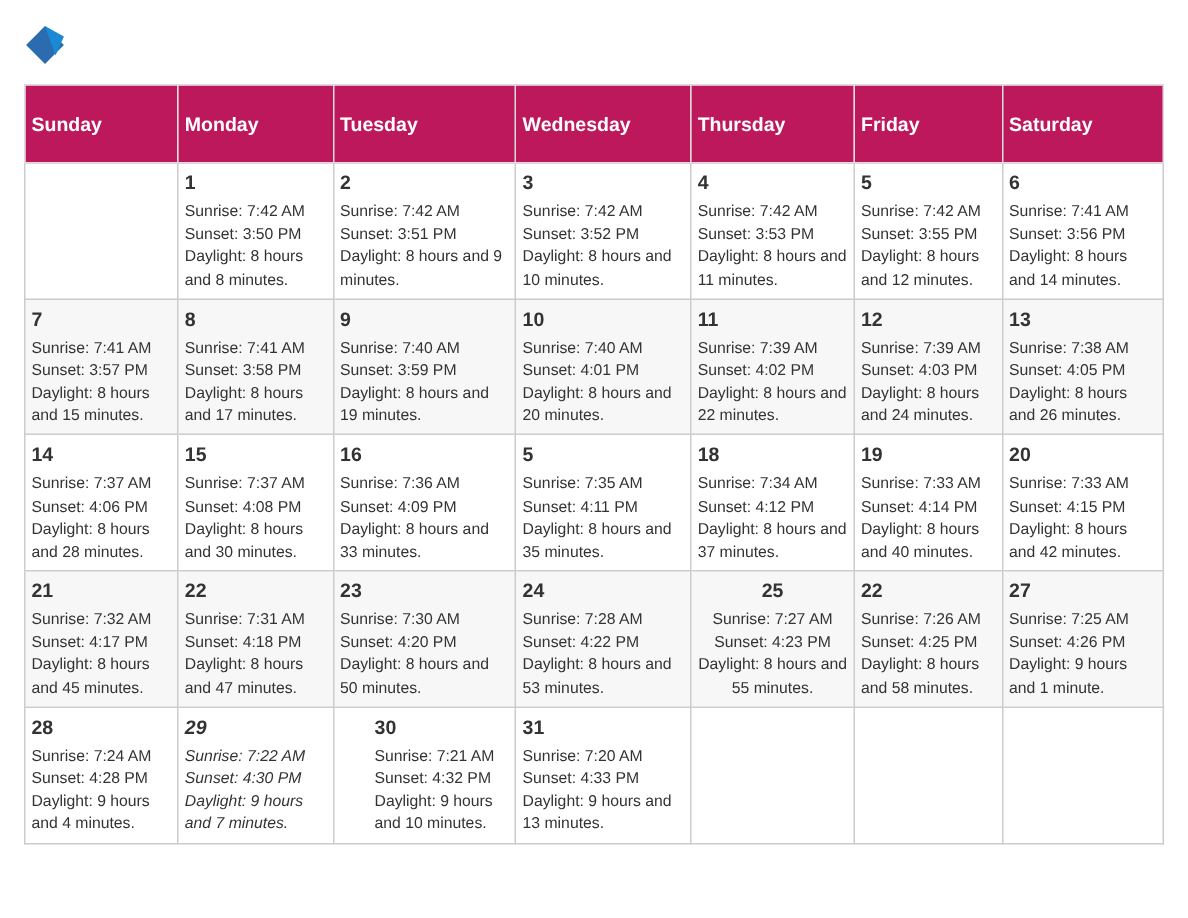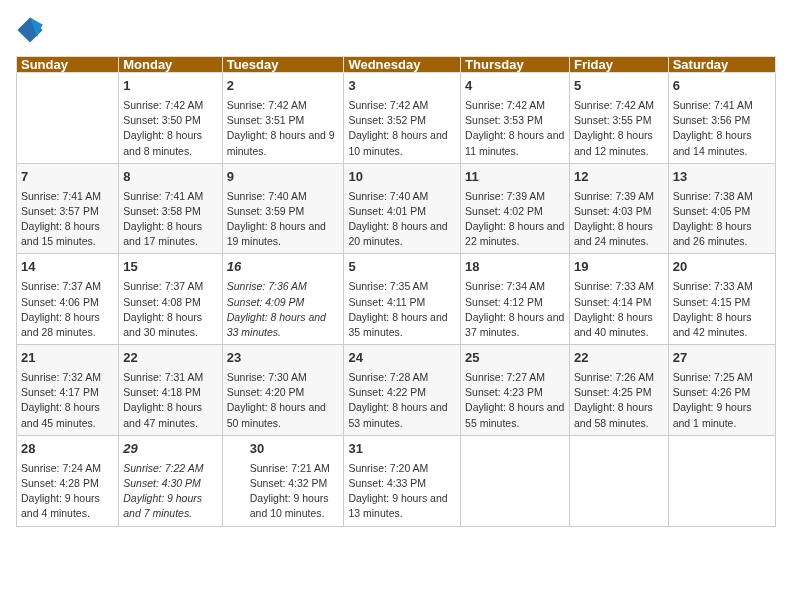--- a/index.html
+++ b/index.html
@@ -37,23 +37,23 @@
       font-size: 16px;
       font-weight: normal;
       color: #333;
     }
     table {
       width: 100%;
       border-collapse: collapse;
       font-size: 11px;
     }
     thead tr th {
-      background-color: #a16207;
+      background-color: #be185d;
       color: #fff;
-      padding: 0 4px;
+      padding: 18px 4px;
       text-align: left;
       font-size: 13px;
       font-weight: bold;
       border: 1px solid #ddd;
     }
     tbody tr td {
       border: 1px solid #ccc;
       vertical-align: top;
       padding: 4px 4px;
       min-height: 80px;
@@ -169,21 +169,21 @@
       </tr>
       <tr>
         <td style="height: 88px;">
           <span class="day-num">14</span>
           <div class="cell-content">Sunrise: 7:37 AM<br>Sunset: 4:06 PM<br>Daylight: 8 hours and 28 minutes.</div>
         </td>
         <td style="height: 88px;">
           <span class="day-num">15</span>
           <div class="cell-content">Sunrise: 7:37 AM<br>Sunset: 4:08 PM<br>Daylight: 8 hours and 30 minutes.</div>
         </td>
-        <td style="height: 88px; font-style: italic;">
+        <td style="height: 88px;">
           <span class="day-num">16</span>
           <div class="cell-content">Sunrise: 7:36 AM<br>Sunset: 4:09 PM<br>Daylight: 8 hours and 33 minutes.</div>
         </td>
         <td style="height: 88px;">
           <span class="day-num">5</span>
           <div class="cell-content">Sunrise: 7:35 AM<br>Sunset: 4:11 PM<br>Daylight: 8 hours and 35 minutes.</div>
         </td>
         <td style="height: 88px;">
           <span class="day-num">18</span>
           <div class="cell-content">Sunrise: 7:34 AM<br>Sunset: 4:12 PM<br>Daylight: 8 hours and 37 minutes.</div>
@@ -207,21 +207,21 @@
           <div class="cell-content">Sunrise: 7:31 AM<br>Sunset: 4:18 PM<br>Daylight: 8 hours and 47 minutes.</div>
         </td>
         <td style="height: 88px;">
           <span class="day-num">23</span>
           <div class="cell-content">Sunrise: 7:30 AM<br>Sunset: 4:20 PM<br>Daylight: 8 hours and 50 minutes.</div>
         </td>
         <td style="height: 88px;">
           <span class="day-num">24</span>
           <div class="cell-content">Sunrise: 7:28 AM<br>Sunset: 4:22 PM<br>Daylight: 8 hours and 53 minutes.</div>
         </td>
-        <td style="height: 88px;">
+        <td style="height: 88px; text-align: center;">
           <span class="day-num">25</span>
           <div class="cell-content">Sunrise: 7:27 AM<br>Sunset: 4:23 PM<br>Daylight: 8 hours and 55 minutes.</div>
         </td>
         <td style="height: 88px;">
           <span class="day-num">22</span>
           <div class="cell-content">Sunrise: 7:26 AM<br>Sunset: 4:25 PM<br>Daylight: 8 hours and 58 minutes.</div>
         </td>
         <td style="height: 88px;">
           <span class="day-num">27</span>
           <div class="cell-content">Sunrise: 7:25 AM<br>Sunset: 4:26 PM<br>Daylight: 9 hours and 1 minute.</div>

